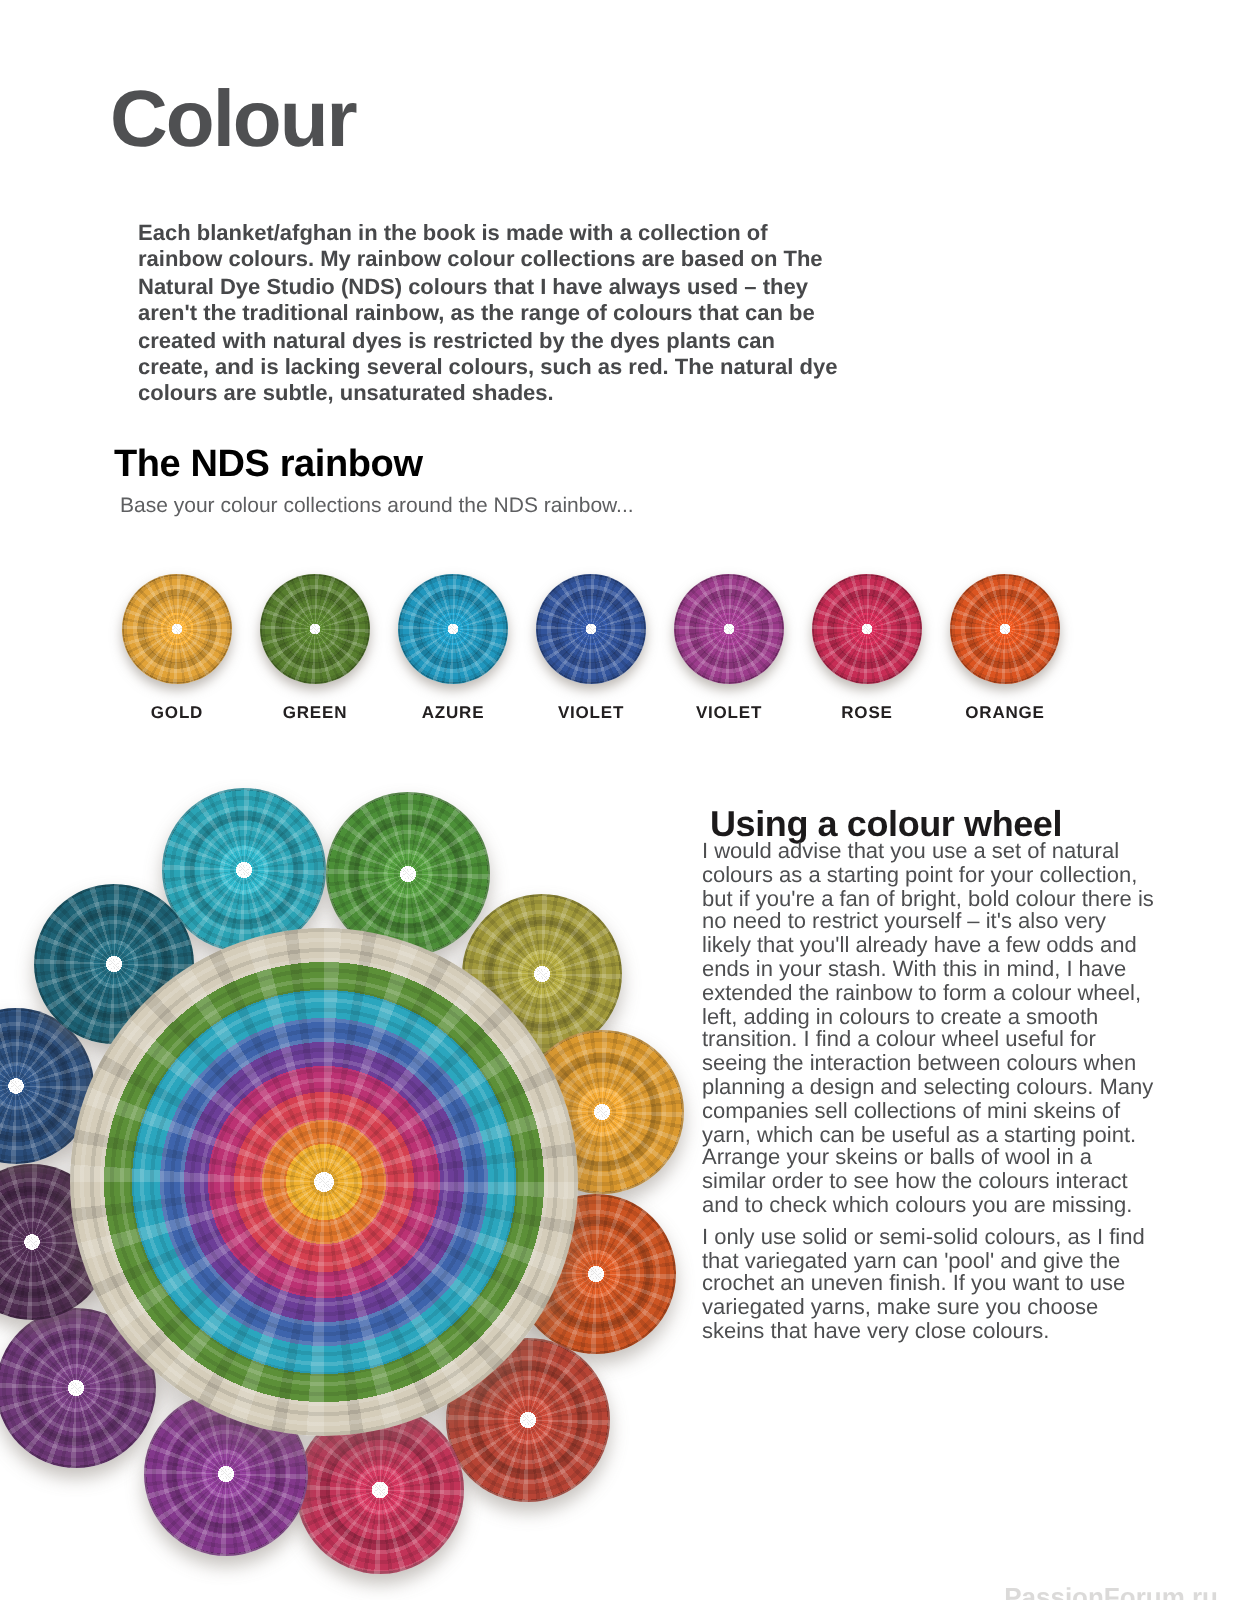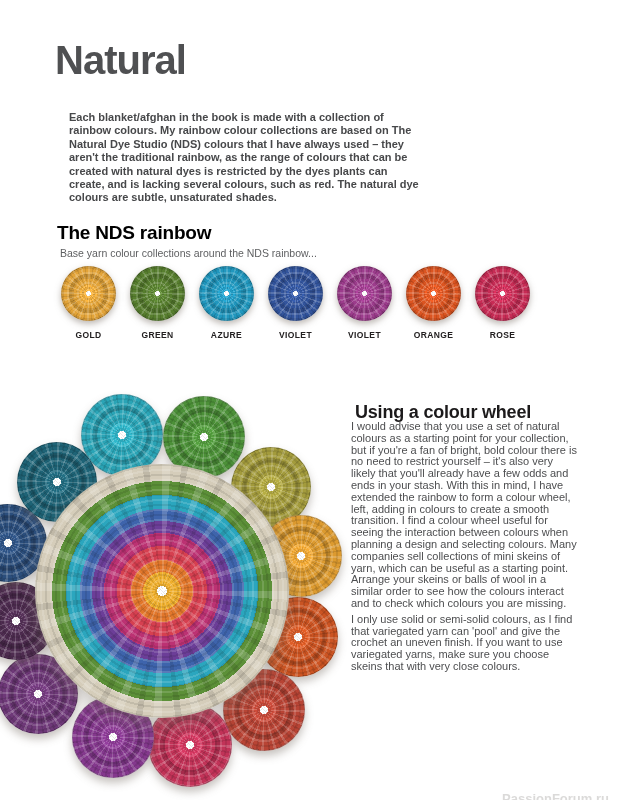--- a/index.html
+++ b/index.html
@@ -17,21 +17,21 @@
   }
   .nds-heading{
     position:absolute;left:57px;top:222px;margin:0;
     font-size:19px;font-weight:700;color:#000000;letter-spacing:-0.2px;
   }
   .nds-sub{
     position:absolute;left:60px;top:247px;margin:0;
     font-size:10.5px;color:#5e5f61;font-weight:400;
   }
   .swatch-row{
-    position:absolute;left:54px;top:266px;display:flex;
+    position:absolute;left:54px;top:287px;display:flex;
   }
   .swatch{width:69px;display:flex;flex-direction:column;align-items:center;}
   .swatch-circle{
     width:55px;height:55px;border-radius:50%;position:relative;
     box-shadow:0 3px 6px rgba(125,115,105,0.5);
   }
   .swatch-label{
     margin-top:9px;font-size:8.5px;font-weight:700;letter-spacing:0.4px;
     color:#232021;text-align:center;
   }
@@ -66,26 +66,26 @@
     font-size:13px;font-weight:700;color:rgba(190,188,186,0.55);
     text-shadow:1px 1px 0 rgba(255,255,255,0.9);
     margin-top:11px;
   }
 </style>
 </head>
 <body>
 
 <div class="page">
 
-  <h1 class="page-title">Natural</h1>
+  <h1 class="page-title">Colour</h1>
 
   <p class="intro">Each blanket/afghan in the book is made with a collection of rainbow colours. My rainbow colour collections are based on The Natural Dye Studio (NDS) colours that I have always used – they aren't the traditional rainbow, as the range of colours that can be created with natural dyes is restricted by the dyes plants can create, and is lacking several colours, such as red. The natural dye colours are subtle, unsaturated shades.</p>
 
   <h2 class="nds-heading">The NDS rainbow</h2>
-  <p class="nds-sub">Base yarn colour collections around the NDS rainbow...</p>
+  <p class="nds-sub">Base your colour collections around the NDS rainbow...</p>
 
   <div class="swatch-row" id="swatch-row">
       <div class="swatch">
         <div class="swatch-circle crochet" style="background: radial-gradient(circle, rgb(255, 255, 255) 0px, rgb(255, 255, 255) 2.75px, rgb(253, 183, 63) 2.75px, rgb(253, 183, 63) 8.25px, rgb(226, 163, 56) 8.25px, rgb(226, 163, 56) 16.5px, rgb(192, 139, 48) 16.5px, rgb(192, 139, 48) 19.8px, rgb(226, 163, 56) 19.8px, rgb(226, 163, 56) 26.675px, rgb(181, 130, 45) 26.675px, rgb(181, 130, 45) 100%);"></div>
         <div class="swatch-label">GOLD</div>
       </div>
       <div class="swatch">
         <div class="swatch-circle crochet" style="background: radial-gradient(circle, rgb(255, 255, 255) 0px, rgb(255, 255, 255) 2.75px, rgb(97, 141, 52) 2.75px, rgb(97, 141, 52) 8.25px, rgb(87, 126, 46) 8.25px, rgb(87, 126, 46) 16.5px, rgb(74, 107, 39) 16.5px, rgb(74, 107, 39) 19.8px, rgb(87, 126, 46) 19.8px, rgb(87, 126, 46) 26.675px, rgb(70, 101, 37) 26.675px, rgb(70, 101, 37) 100%);"></div>
         <div class="swatch-label">GREEN</div>
       </div>
@@ -95,26 +95,26 @@
       </div>
       <div class="swatch">
         <div class="swatch-circle crochet" style="background: radial-gradient(circle, rgb(255, 255, 255) 0px, rgb(255, 255, 255) 2.75px, rgb(56, 94, 175) 2.75px, rgb(56, 94, 175) 8.25px, rgb(50, 84, 156) 8.25px, rgb(50, 84, 156) 16.5px, rgb(43, 71, 133) 16.5px, rgb(43, 71, 133) 19.8px, rgb(50, 84, 156) 19.8px, rgb(50, 84, 156) 26.675px, rgb(40, 67, 125) 26.675px, rgb(40, 67, 125) 100%);"></div>
         <div class="swatch-label">VIOLET</div>
       </div>
       <div class="swatch">
         <div class="swatch-circle crochet" style="background: radial-gradient(circle, rgb(255, 255, 255) 0px, rgb(255, 255, 255) 2.75px, rgb(175, 67, 157) 2.75px, rgb(175, 67, 157) 8.25px, rgb(156, 60, 140) 8.25px, rgb(156, 60, 140) 16.5px, rgb(133, 51, 119) 16.5px, rgb(133, 51, 119) 19.8px, rgb(156, 60, 140) 19.8px, rgb(156, 60, 140) 26.675px, rgb(125, 48, 112) 26.675px, rgb(125, 48, 112) 100%);"></div>
         <div class="swatch-label">VIOLET</div>
       </div>
       <div class="swatch">
+        <div class="swatch-circle crochet" style="background: radial-gradient(circle, rgb(255, 255, 255) 0px, rgb(255, 255, 255) 2.75px, rgb(223, 49, 95) 2.75px, rgb(223, 49, 95) 8.25px, rgb(199, 44, 85) 8.25px, rgb(199, 44, 85) 16.5px, rgb(169, 37, 72) 16.5px, rgb(169, 37, 72) 19.8px, rgb(199, 44, 85) 19.8px, rgb(199, 44, 85) 26.675px, rgb(159, 35, 68) 26.675px, rgb(159, 35, 68) 100%);"></div>
+        <div class="swatch-label">ROSE</div>
+      </div>
+      <div class="swatch">
         <div class="swatch-circle crochet" style="background: radial-gradient(circle, rgb(255, 255, 255) 0px, rgb(255, 255, 255) 2.75px, rgb(245, 94, 36) 2.75px, rgb(245, 94, 36) 8.25px, rgb(219, 84, 32) 8.25px, rgb(219, 84, 32) 16.5px, rgb(186, 71, 27) 16.5px, rgb(186, 71, 27) 19.8px, rgb(219, 84, 32) 19.8px, rgb(219, 84, 32) 26.675px, rgb(175, 67, 26) 26.675px, rgb(175, 67, 26) 100%);"></div>
         <div class="swatch-label">ORANGE</div>
-      </div>
-      <div class="swatch">
-        <div class="swatch-circle crochet" style="background: radial-gradient(circle, rgb(255, 255, 255) 0px, rgb(255, 255, 255) 2.75px, rgb(223, 49, 95) 2.75px, rgb(223, 49, 95) 8.25px, rgb(199, 44, 85) 8.25px, rgb(199, 44, 85) 16.5px, rgb(169, 37, 72) 16.5px, rgb(169, 37, 72) 19.8px, rgb(199, 44, 85) 19.8px, rgb(199, 44, 85) 26.675px, rgb(159, 35, 68) 26.675px, rgb(159, 35, 68) 100%);"></div>
-        <div class="swatch-label">ROSE</div>
       </div>
     </div>
 
   <div id="mandala">
       <div class="crochet satellite" style="left: 81px; top: 394px; width: 82px; height: 82px; background: radial-gradient(circle, rgb(255, 255, 255) 0px, rgb(255, 255, 255) 4.1px, rgb(47, 184, 204) 4.1px, rgb(47, 184, 204) 12.3px, rgb(42, 164, 182) 12.3px, rgb(42, 164, 182) 24.6px, rgb(36, 139, 155) 24.6px, rgb(36, 139, 155) 29.52px, rgb(42, 164, 182) 29.52px, rgb(42, 164, 182) 39.77px, rgb(34, 131, 146) 39.77px, rgb(34, 131, 146) 100%);"></div>
       <div class="crochet satellite" style="left: 163px; top: 396px; width: 82px; height: 82px; background: radial-gradient(circle, rgb(255, 255, 255) 0px, rgb(255, 255, 255) 4.1px, rgb(85, 161, 63) 4.1px, rgb(85, 161, 63) 12.3px, rgb(76, 144, 56) 12.3px, rgb(76, 144, 56) 24.6px, rgb(65, 122, 48) 24.6px, rgb(65, 122, 48) 29.52px, rgb(76, 144, 56) 29.52px, rgb(76, 144, 56) 39.77px, rgb(61, 115, 45) 39.77px, rgb(61, 115, 45) 100%);"></div>
       <div class="crochet satellite" style="left: 231px; top: 447px; width: 80px; height: 80px; background: radial-gradient(circle, rgb(255, 255, 255) 0px, rgb(255, 255, 255) 4px, rgb(183, 174, 67) 4px, rgb(183, 174, 67) 12px, rgb(163, 155, 60) 12px, rgb(163, 155, 60) 24px, rgb(139, 132, 51) 24px, rgb(139, 132, 51) 28.8px, rgb(163, 155, 60) 28.8px, rgb(163, 155, 60) 38.8px, rgb(130, 124, 48) 38.8px, rgb(130, 124, 48) 100%);"></div>
       <div class="crochet satellite" style="left: 260px; top: 515px; width: 82px; height: 82px; background: radial-gradient(circle, rgb(255, 255, 255) 0px, rgb(255, 255, 255) 4.1px, rgb(246, 172, 53) 4.1px, rgb(246, 172, 53) 12.3px, rgb(220, 154, 47) 12.3px, rgb(220, 154, 47) 24.6px, rgb(187, 131, 40) 24.6px, rgb(187, 131, 40) 29.52px, rgb(220, 154, 47) 29.52px, rgb(220, 154, 47) 39.77px, rgb(176, 123, 38) 39.77px, rgb(176, 123, 38) 100%);"></div>
       <div class="crochet satellite" style="left: 258px; top: 597px; width: 80px; height: 80px; background: radial-gradient(circle, rgb(255, 255, 255) 0px, rgb(255, 255, 255) 4px, rgb(228, 94, 38) 4px, rgb(228, 94, 38) 12px, rgb(204, 84, 34) 12px, rgb(204, 84, 34) 24px, rgb(173, 71, 29) 24px, rgb(173, 71, 29) 28.8px, rgb(204, 84, 34) 28.8px, rgb(204, 84, 34) 38.8px, rgb(163, 67, 27) 38.8px, rgb(163, 67, 27) 100%);"></div>
       <div class="crochet satellite" style="left: 223px; top: 669px; width: 82px; height: 82px; background: radial-gradient(circle, rgb(255, 255, 255) 0px, rgb(255, 255, 255) 4.1px, rgb(206, 76, 59) 4.1px, rgb(206, 76, 59) 12.3px, rgb(184, 68, 53) 12.3px, rgb(184, 68, 53) 24.6px, rgb(156, 58, 45) 24.6px, rgb(156, 58, 45) 29.52px, rgb(184, 68, 53) 29.52px, rgb(184, 68, 53) 39.77px, rgb(147, 54, 42) 39.77px, rgb(147, 54, 42) 100%);"></div>
@@ -123,18 +123,18 @@
       <div class="crochet satellite" style="left: -2px; top: 654px; width: 80px; height: 80px; background: radial-gradient(circle, rgb(255, 255, 255) 0px, rgb(255, 255, 255) 4px, rgb(123, 63, 134) 4px, rgb(123, 63, 134) 12px, rgb(110, 56, 120) 12px, rgb(110, 56, 120) 24px, rgb(94, 48, 102) 24px, rgb(94, 48, 102) 28.8px, rgb(110, 56, 120) 28.8px, rgb(110, 56, 120) 38.8px, rgb(88, 45, 96) 38.8px, rgb(88, 45, 96) 100%);"></div>
       <div class="crochet satellite" style="left: -23px; top: 582px; width: 78px; height: 78px; background: radial-gradient(circle, rgb(255, 255, 255) 0px, rgb(255, 255, 255) 3.9px, rgb(87, 49, 90) 3.9px, rgb(87, 49, 90) 11.7px, rgb(78, 44, 80) 11.7px, rgb(78, 44, 80) 23.4px, rgb(66, 37, 68) 23.4px, rgb(66, 37, 68) 28.08px, rgb(78, 44, 80) 28.08px, rgb(78, 44, 80) 37.83px, rgb(62, 35, 64) 37.83px, rgb(62, 35, 64) 100%);"></div>
       <div class="crochet satellite" style="left: -31px; top: 504px; width: 78px; height: 78px; background: radial-gradient(circle, rgb(255, 255, 255) 0px, rgb(255, 255, 255) 3.9px, rgb(48, 87, 139) 3.9px, rgb(48, 87, 139) 11.7px, rgb(43, 78, 124) 11.7px, rgb(43, 78, 124) 23.4px, rgb(37, 66, 105) 23.4px, rgb(37, 66, 105) 28.08px, rgb(43, 78, 124) 28.08px, rgb(43, 78, 124) 37.83px, rgb(34, 62, 99) 37.83px, rgb(34, 62, 99) 100%);"></div>
       <div class="crochet satellite" style="left: 17px; top: 442px; width: 80px; height: 80px; background: radial-gradient(circle, rgb(255, 255, 255) 0px, rgb(255, 255, 255) 4px, rgb(34, 111, 132) 4px, rgb(34, 111, 132) 12px, rgb(30, 99, 118) 12px, rgb(30, 99, 118) 24px, rgb(26, 84, 100) 24px, rgb(26, 84, 100) 28.8px, rgb(30, 99, 118) 28.8px, rgb(30, 99, 118) 38.8px, rgb(24, 79, 94) 38.8px, rgb(24, 79, 94) 100%);"></div>
       <div class="crochet doily" style="left: 35px; top: 464px; width: 254px; height: 254px; background: radial-gradient(circle, rgb(255, 255, 255) 0px, rgb(255, 255, 255) 5px, rgb(239, 175, 45) 5px, rgb(239, 175, 45) 19px, rgb(226, 119, 43) 19px, rgb(226, 119, 43) 31px, rgb(214, 64, 80) 31px, rgb(214, 64, 80) 45px, rgb(188, 50, 115) 45px, rgb(188, 50, 115) 58px, rgb(108, 62, 152) 58px, rgb(108, 62, 152) 70px, rgb(62, 100, 172) 70px, rgb(62, 100, 172) 82px, rgb(43, 166, 190) 82px, rgb(43, 166, 190) 96px, rgb(92, 144, 56) 96px, rgb(92, 144, 56) 110px, rgb(213, 205, 186) 110px, rgb(213, 205, 186) 127px);"></div>
     </div>
 
   <h3 class="wheel-heading">Using a colour wheel</h3>
   <div class="wheel-text">
     <p>I would advise that you use a set of natural colours as a starting point for your collection, but if you're a fan of bright, bold colour there is no need to restrict yourself – it's also very likely that you'll already have a few odds and ends in your stash. With this in mind, I have extended the rainbow to form a colour wheel, left, adding in colours to create a smooth transition. I find a colour wheel useful for seeing the interaction between colours when planning a design and selecting colours. Many companies sell collections of mini skeins of yarn, which can be useful as a starting point. Arrange your skeins or balls of wool in a similar order to see how the colours interact and to check which colours you are missing.</p>
-    <p>I only use solid or semi-solid colours, as I find that variegated yarn can 'pool' and give the crochet an uneven finish. If you want to use variegated yarns, make sure you choose skeins that with very close colours.</p>
+    <p>I only use solid or semi-solid colours, as I find that variegated yarn can 'pool' and give the crochet an uneven finish. If you want to use variegated yarns, make sure you choose skeins that have very close colours.</p>
   </div>
 
   <div class="watermark">PassionForum.ru</div>
 
 </div>
 
 </body></html>

